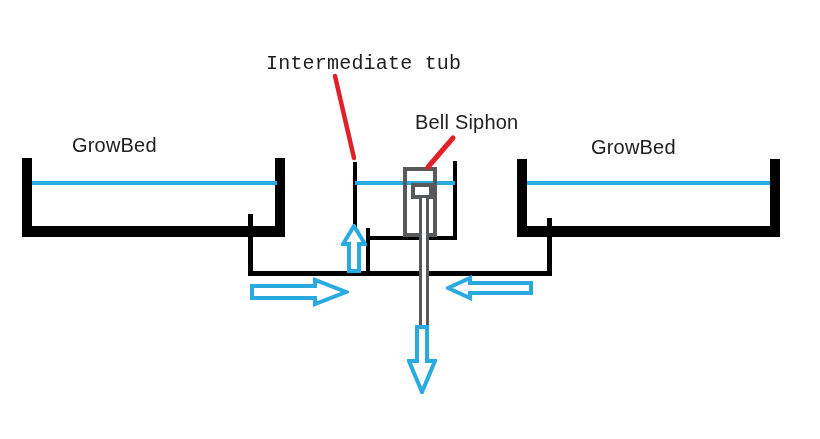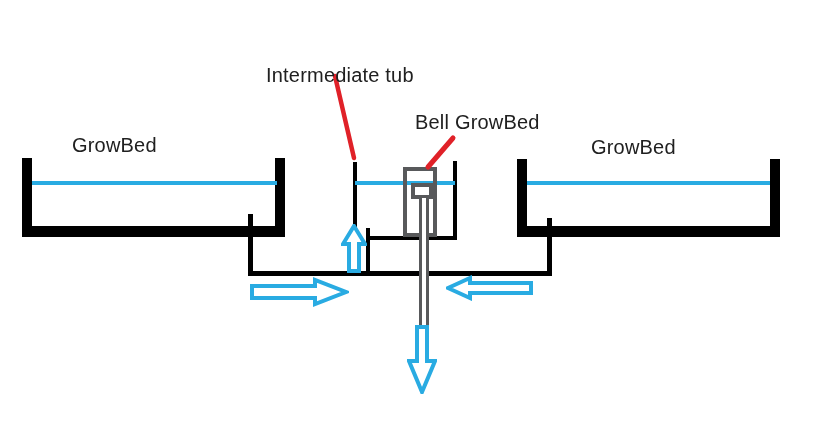--- a/index.html
+++ b/index.html
@@ -83,17 +83,17 @@
   <svg class="arrow" style="left:407px;top:325px;" width="30" height="69" viewBox="0 0 30 69">
     <polygon points="10,2 20,2 20,36 28,36 15,67 2,36 10,36" fill="#ffffff" stroke="#29abe2" stroke-width="4"></polygon>
   </svg>
 
   <svg class="overlay" width="820" height="439" viewBox="0 0 820 439">
     <line x1="335" y1="76" x2="354" y2="158" stroke="#e02128" stroke-width="4.5" stroke-linecap="round"></line>
     <line x1="453" y1="138" x2="428" y2="167" stroke="#e02128" stroke-width="5" stroke-linecap="round"></line>
   </svg>
 
   <div class="label" style="left:72px;top:133px;">GrowBed</div>
-  <div class="label" style="left:266px;top:63px;">Intermediate tub</div>
-  <div class="label" style="left:415px;top:110px;">Bell GrowBed</div>
+  <div class="label" style="left:266px;top:52px;font-family:Liberation Mono, monospace;">Intermediate tub</div>
+  <div class="label" style="left:415px;top:110px;">Bell Siphon</div>
   <div class="label" style="left:591px;top:135px;">GrowBed</div>
 
 </div>
 
 </body></html>

